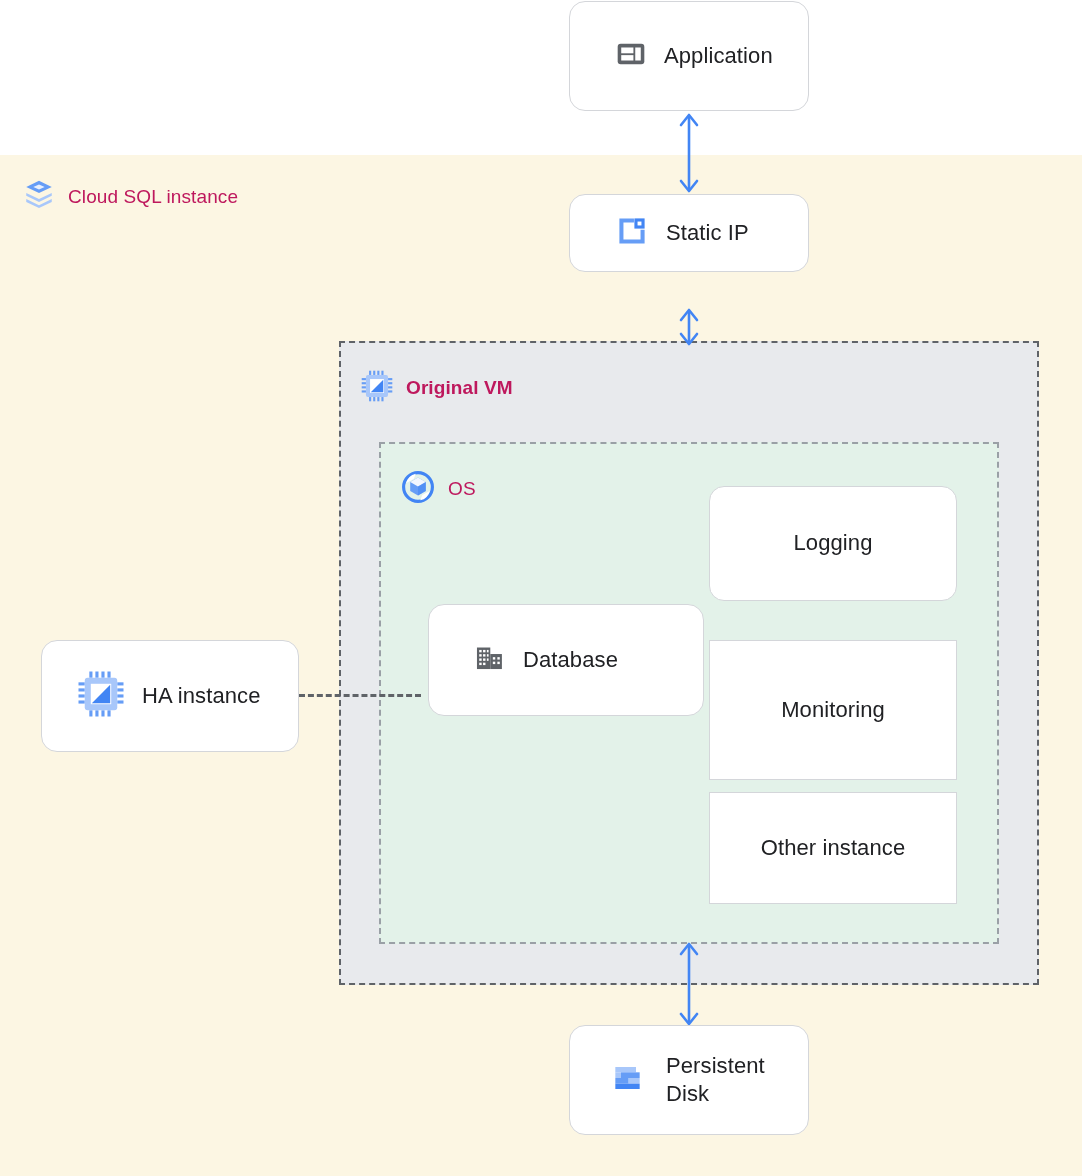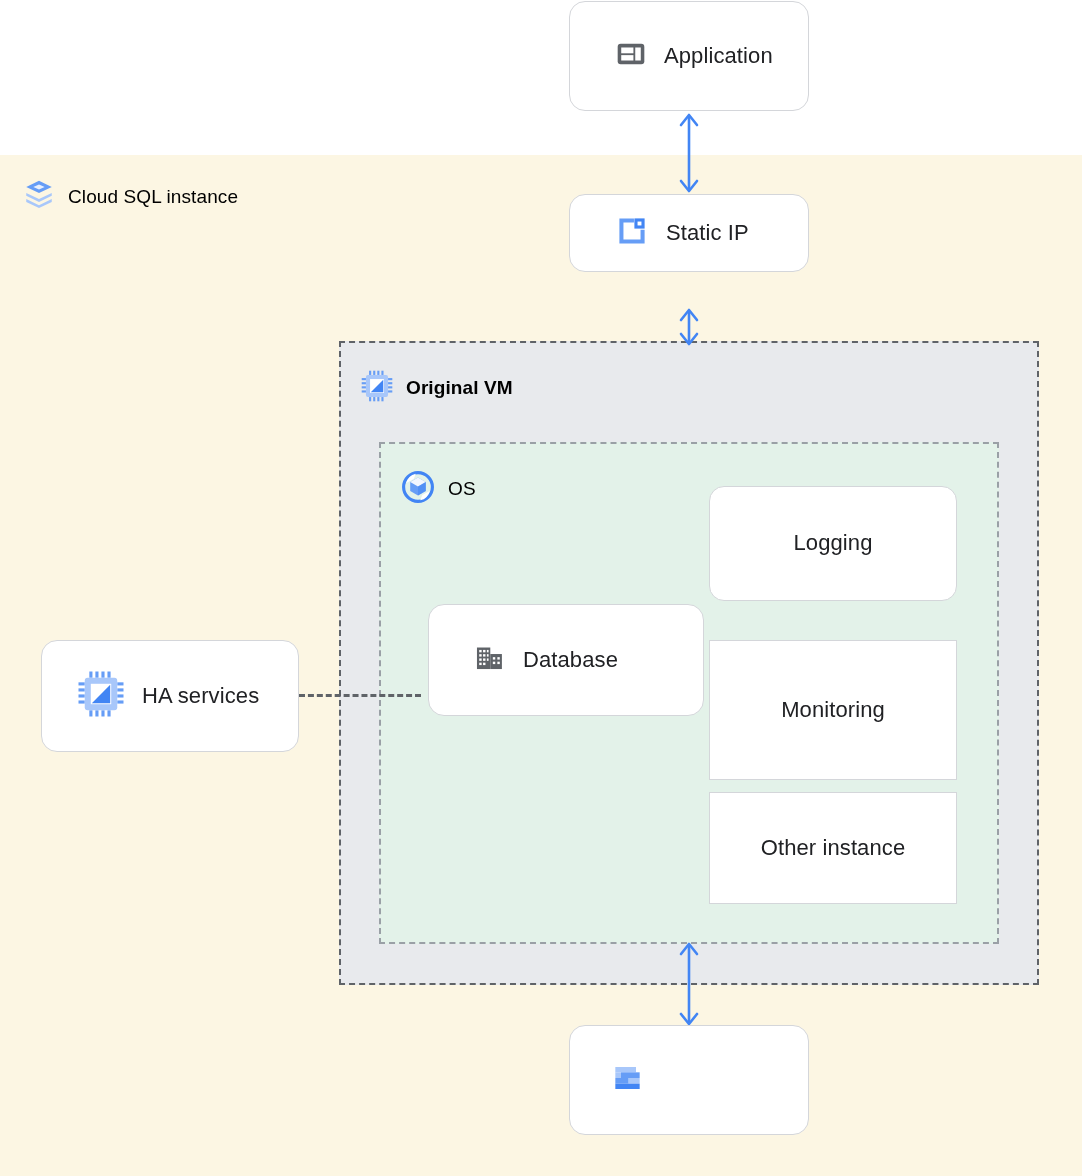--- a/index.html
+++ b/index.html
@@ -28,21 +28,21 @@
     background: #FCF6E3;
   }
   .region-label {
     position: absolute;
     display: flex;
     align-items: center;
     gap: 12px;
   }
   .region-label .rl-text {
     font-size: 19px;
-    color: #000000;
+    color: #be185d;
     letter-spacing: .1px;
     white-space: nowrap;
   }
 
   .region-vm {
     position: absolute;
     left: 339px;
     top: 341px;
     width: 700px;
     height: 644px;
@@ -260,36 +260,38 @@
           <rect x="19.8" y="6.4" width="3" height="1.5"></rect>
           <rect x="19.8" y="9.3" width="3" height="1.5"></rect>
           <rect x="19.8" y="12.2" width="3" height="1.5"></rect>
           <rect x="19.8" y="15.1" width="3" height="1.5"></rect>
         </g>
         <rect x="4.2" y="4.2" width="15.6" height="15.6" rx="1.4" fill="#A8C7FA"></rect>
         <rect x="7.1" y="7.1" width="9.8" height="9.8" fill="#ffffff"></rect>
         <polygon points="7.6,16.4 16.4,16.4 16.4,7.6" fill="#4285F4"></polygon>
       </svg>
     </span>
-    <span class="node-label">HA services</span>
+    <span class="node-label">HA instance</span>
   </div>
 
   <svg class="arrow-svg" style="left:669px; top:940px;" width="40" height="88">
     <line x1="20" y1="5" x2="20" y2="83" stroke="#4285F4" stroke-width="2.6"></line>
     <polyline points="12,14 20,4 28,14" fill="none" stroke="#4285F4" stroke-width="2.6" stroke-linecap="round" stroke-linejoin="round"></polyline>
     <polyline points="12,74 20,84 28,74" fill="none" stroke="#4285F4" stroke-width="2.6" stroke-linecap="round" stroke-linejoin="round"></polyline>
   </svg>
 
   <div class="node padded" style="left:569px; top:1025px; width:240px; height:110px; padding-left:40px;">
     <span class="icon">
       <svg width="40" height="40" viewBox="0 0 24 24">
         <rect x="3.2" y="5.4" width="12.4" height="3.2" fill="#A8C7FA"></rect>
         <rect x="3.2" y="8.6" width="3.4" height="3.4" fill="#A8C7FA"></rect>
         <rect x="6.6" y="8.6" width="11.2" height="3.4" fill="#669DF6"></rect>
         <rect x="3.2" y="12" width="8.0" height="3.4" fill="#669DF6"></rect>
         <rect x="11.2" y="12" width="6.6" height="3.4" fill="#A8C7FA"></rect>
         <rect x="14.4" y="15.4" width="3.4" height="3.2" fill="#4285F4"></rect>
         <rect x="3.2" y="15.4" width="11.2" height="3.2" fill="#4285F4"></rect>
       </svg>
     </span>
+    <span class="node-label small-gap">Persistent
+Disk</span>
   </div>
 
 </div>
 
 </body></html>

